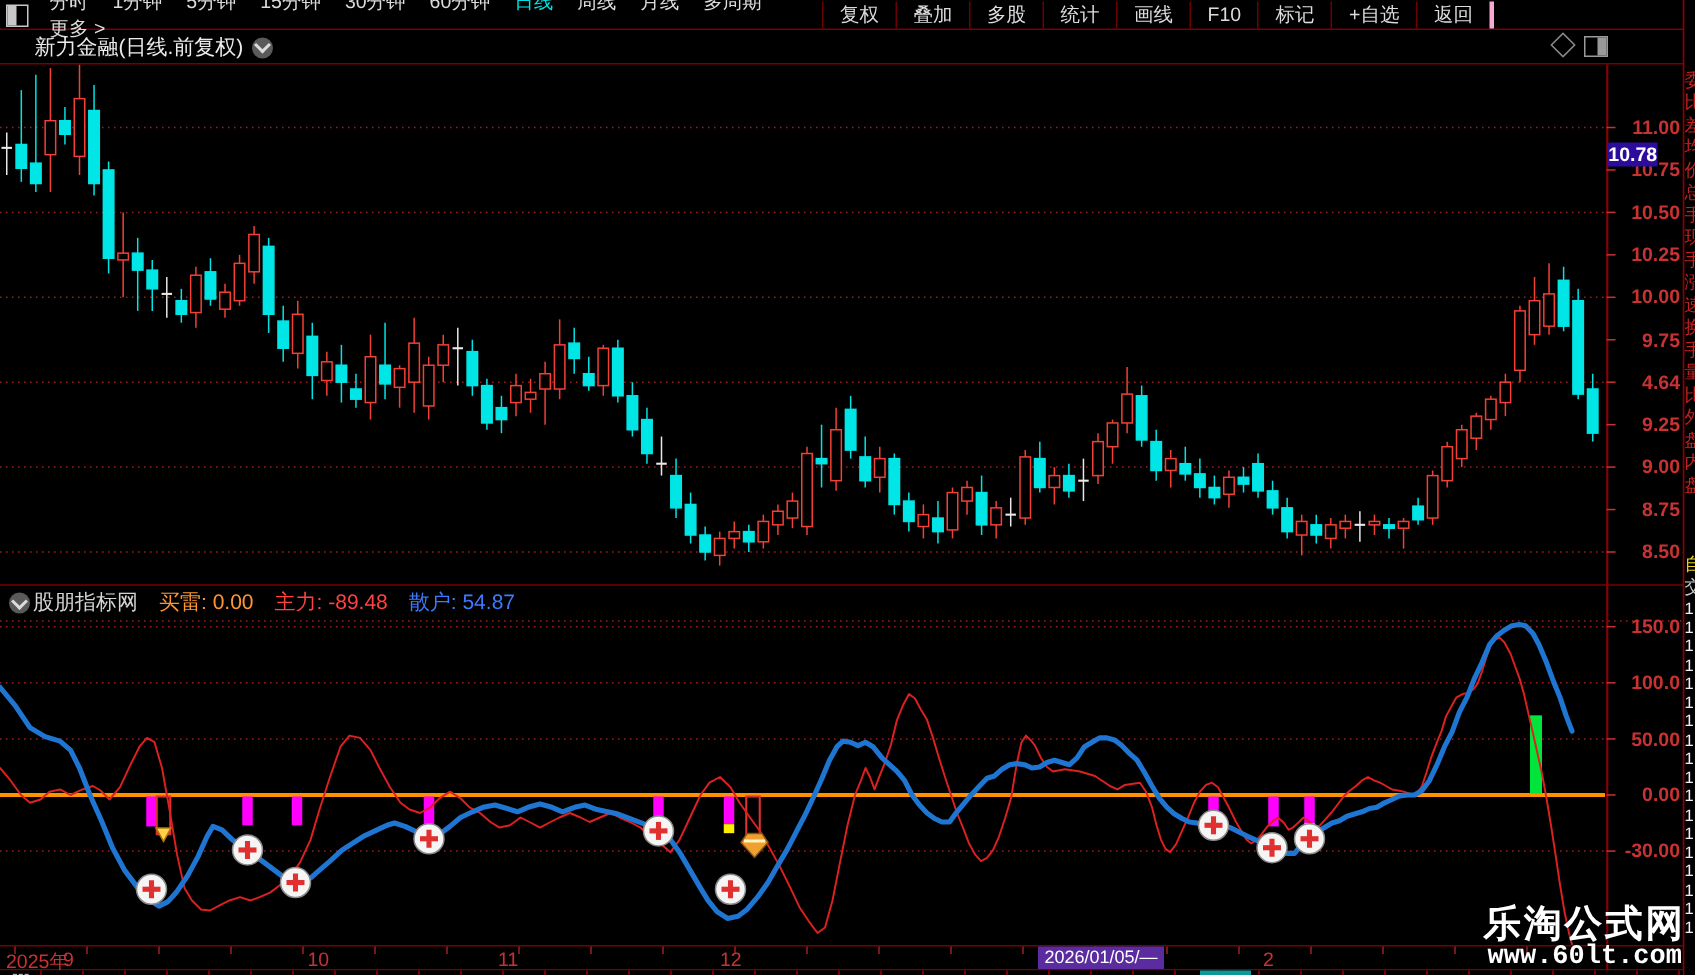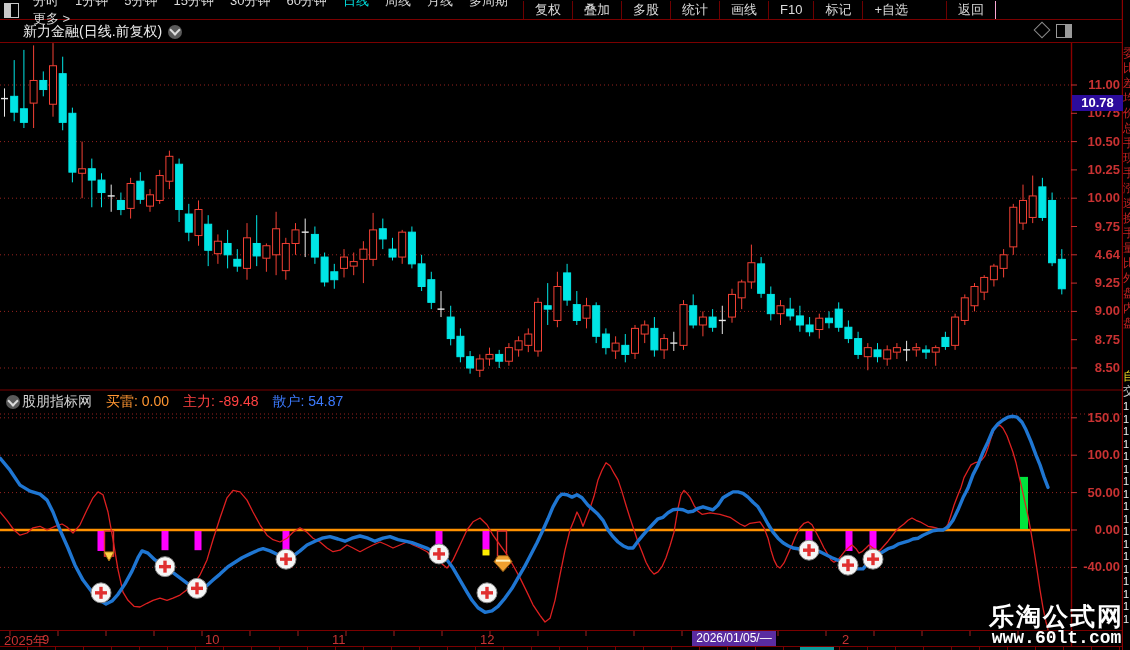--- a/index.html
+++ b/index.html
@@ -7,21 +7,21 @@
     font-family:"Liberation Sans", sans-serif;}
   
   .menubar{position:absolute;left:0;top:0;width:996px;height:20px;display:flex;align-items:center;
     font-size:13px;color:#dcdcdc;z-index:3;}
   .win-icon{width:13px;height:13px;border:1px solid #c8c8c8;margin:0 6px 0 4px;position:relative;flex:0 0 auto;}
   .win-icon::after{content:"";position:absolute;left:0;top:0;width:6px;height:13px;background:#c8c8c8;}
   .menu-item{padding:0 8px;cursor:default;white-space:nowrap;}
   .menu-item.active{color:#00e0e0;}
   .menu-right{margin-left:auto;display:flex;height:20px;align-items:center;}
   .mbtn{padding:0 11px;border-left:1px solid #6e0000;height:18px;line-height:18px;white-space:nowrap;}
-  .mbtn:last-child{border-right:1px solid #f9a8d4;margin-left:27px;}
+  .mbtn:last-child{border-right:3px solid #f9a8d4;}
   
   .titlebar{position:absolute;left:0;top:21px;width:1130px;height:21px;display:flex;align-items:center;
     color:#ececec;font-size:14px;z-index:3;}
   .titlebar .ttl{margin-left:23px;}
   .chev-circle{width:14px;height:14px;border-radius:50%;background:#5a5a5a;display:inline-flex;align-items:center;
     justify-content:center;margin-left:6px;flex:0 0 auto;}
   .chev-circle::after{content:"";width:6px;height:6px;border-right:2px solid #dcdcdc;border-bottom:2px solid #dcdcdc;
     transform:rotate(45deg);margin-top:-3px;}
   .diamond-icon{position:absolute;left:1036px;top:24px;width:10px;height:10px;border:1px solid #8a8a8a;
     transform:rotate(45deg);z-index:3;}
@@ -30,21 +30,21 @@
   
   .ind-header{position:absolute;left:0;top:392px;width:1060px;height:20px;display:flex;align-items:center;
     font-size:14px;z-index:3;white-space:nowrap;}
   .ind-header .src{color:#d4d4d4;margin-left:2px;}
   .f-buy{color:#ff9632;margin-left:14px;}
   .f-main{color:#ff4242;margin-left:14px;}
   .f-retail{color:#3d7bff;margin-left:14px;}
   
   .axis-label{position:absolute;left:1074px;width:46px;text-align:right;font-size:13px;font-weight:bold;
     color:#c83232;z-index:3;line-height:15px;}
-  .price-tag{position:absolute;left:1072px;top:95px;width:51px;height:16px;background:#2c0c9c;color:#fff;
+  .price-tag{position:absolute;left:1072px;top:95px;width:33px;height:16px;background:#2c0c9c;color:#fff;
     font-size:13px;font-weight:bold;text-align:center;line-height:16px;z-index:4;}
   
   .date-label{position:absolute;top:632px;font-size:13px;color:#c83232;z-index:3;white-space:nowrap;}
   .date-highlight{position:absolute;left:692px;top:631px;width:84px;height:15px;background:#5a2ca0;color:#fff;
     font-size:12px;text-align:center;line-height:15px;z-index:4;}
   .bottom-strip{position:absolute;left:0;top:647px;width:1122px;height:3px;z-index:3;
     background:repeating-linear-gradient(90deg,#000 0 27px,#7a0000 27px 28px);}
   .smudge-gray{position:absolute;left:8px;top:646px;width:40px;height:4px;overflow:hidden;color:#b0b0b0;
     font-size:11px;line-height:10px;z-index:4;}
   .smudge-cyan{position:absolute;left:800px;top:647px;width:34px;height:3px;background:#0a9a9a;z-index:4;}
@@ -435,21 +435,21 @@
       <div class="axis-label" style="top: 303.4px;">9.00</div>
       <div class="axis-label" style="top: 331.7px;">8.75</div>
       <div class="axis-label" style="top: 360px;">8.50</div>
     </div>
   <div class="price-tag">10.78</div>
   <div id="iaxis">
       <div class="axis-label" style="top: 409.8px;">150.0</div>
       <div class="axis-label" style="top: 447.2px;">100.0</div>
       <div class="axis-label" style="top: 484.6px;">50.00</div>
       <div class="axis-label" style="top: 522px;">0.00</div>
-      <div class="axis-label" style="top: 559.4px;">-40.00</div>
+      <div class="axis-label" style="top: 559.4px;">-30.00</div>
     </div>
 
   <div id="dates">
       <div class="date-label" style="left: 4px;">2025年</div>
       <div class="date-label" style="left: 42px;">9</div>
       <div class="date-label" style="left: 205px;">10</div>
       <div class="date-label" style="left: 332px;">11</div>
       <div class="date-label" style="left: 480px;">12</div>
       <div class="date-label" style="left: 842px;">2</div>
     </div>

